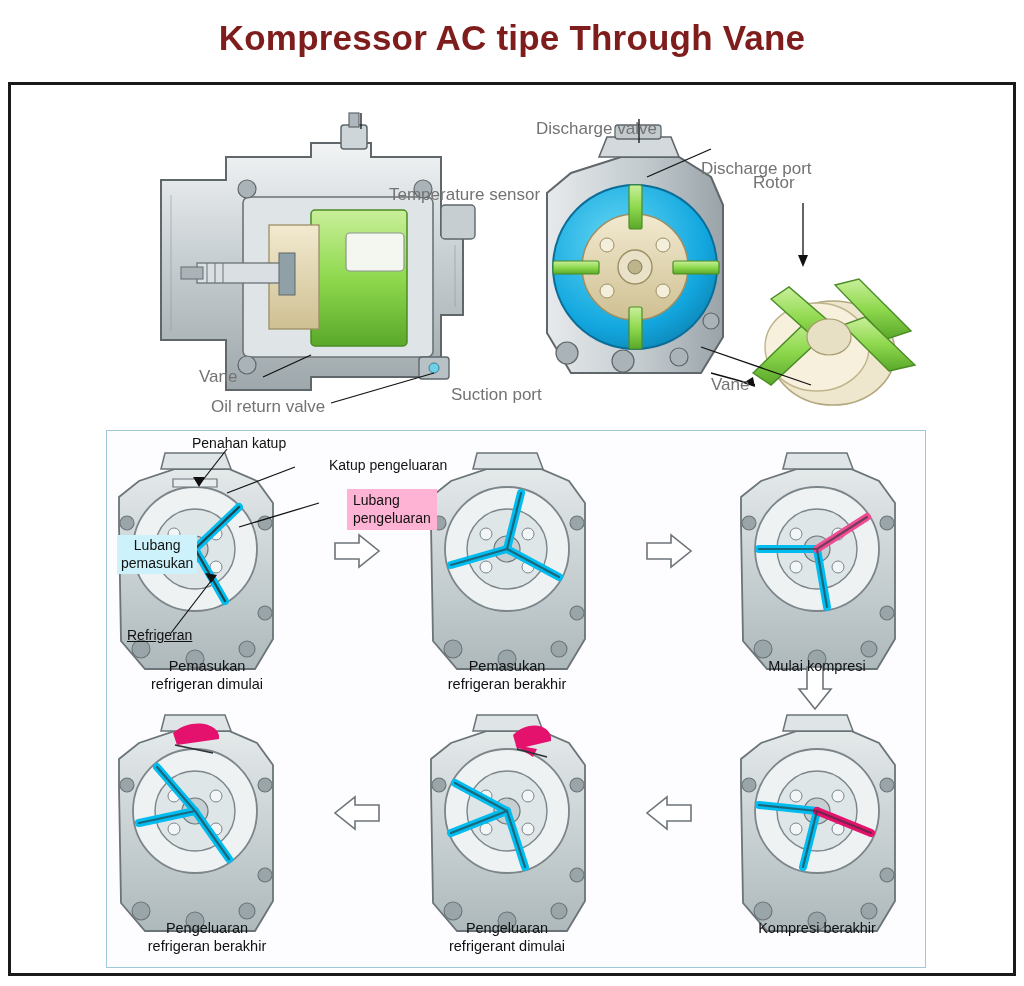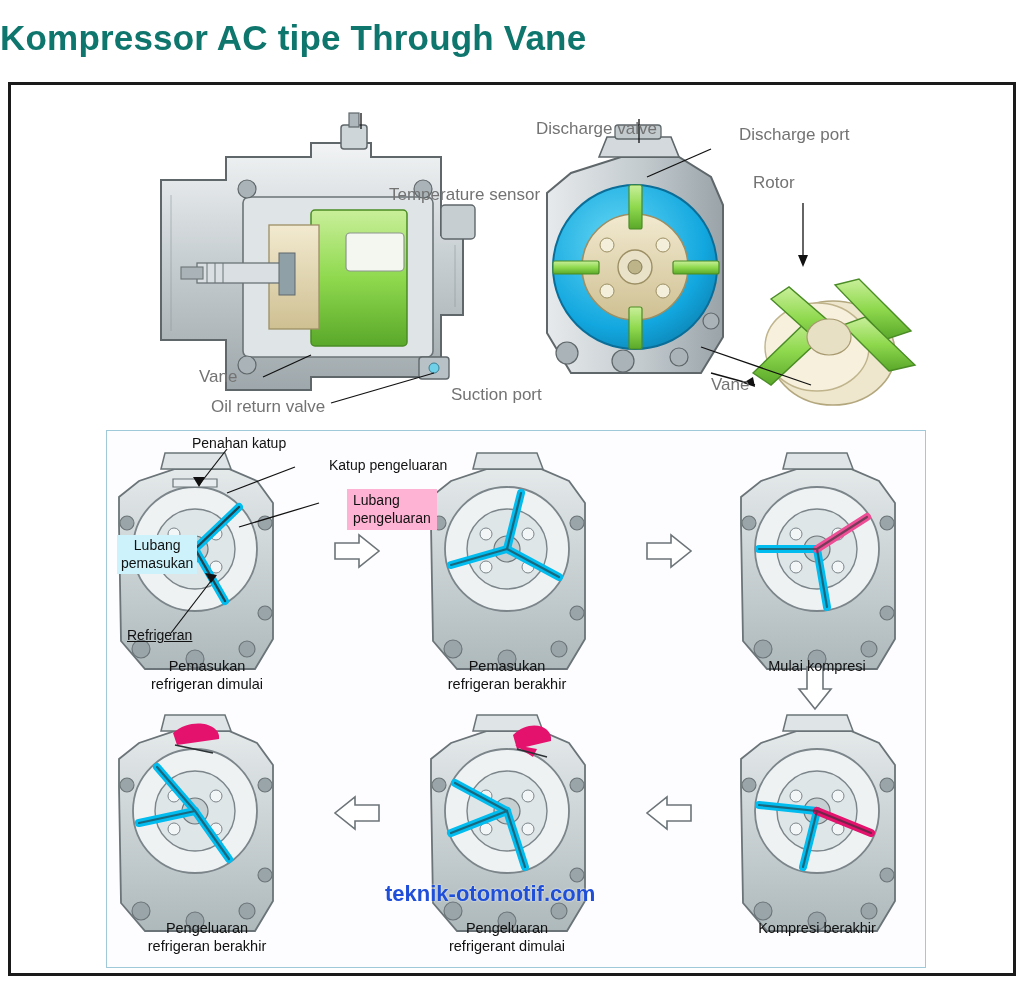--- a/index.html
+++ b/index.html
@@ -12,23 +12,24 @@
     height: 986px;
     font-family: "Liberation Sans", sans-serif;
     position: relative;
     overflow: hidden;
   }
   #page-title {
     position: absolute;
     top: 18px;
     left: 0;
     width: 1024px;
+    text-align: center;
     font-size: 35px;
     font-weight: bold;
-    color: #0f766e;
+    color: #7f1d1d;
     letter-spacing: 0.2px;
   }
   #figure-frame {
     position: absolute;
     left: 8px;
     top: 82px;
     width: 1008px;
     height: 894px;
     border: 3px solid #1a1a1a;
     background: #ffffff;
@@ -200,21 +201,21 @@
         <line x1="690" y1="262" x2="800" y2="300"></line>
       </g>
       <g fill="#111">
         <polygon points="792,182 787,170 797,170"></polygon>
         <polygon points="744,302 732,298 742,292"></polygon>
       </g>
     </svg>
 
     <div class="label top-label" style="left:330px;top:100px;margin-left:48px;">Temperature sensor</div>
     <div class="label top-label" style="left:525px;top:34px;">Discharge valve</div>
-    <div class="label top-label" style="left:690px;top:40px;margin-left:38px;">Discharge port</div>
+    <div class="label top-label" style="left:690px;top:74px;">Discharge port</div>
     <div class="label top-label" style="left:742px;top:88px;">Rotor</div>
     <div class="label top-label" style="left:188px;top:282px;">Vane</div>
     <div class="label top-label" style="left:200px;top:312px;">Oil return valve</div>
     <div class="label top-label" style="left:440px;top:300px;">Suction port</div>
     <div class="label top-label" style="left:700px;top:290px;">Vane</div>
   </div>
 
   <div id="cycle-panel">
 
     <svg width="818" height="536" viewBox="0 0 818 536">
@@ -397,16 +398,15 @@
 refrigeran dimulai</div>
     <div class="label cyc-caption" style="left:300px;top:226px;width:200px;">Pemasukan
 refrigeran berakhir</div>
     <div class="label cyc-caption" style="left:610px;top:226px;width:200px;text-align:center;">Mulai kompresi</div>
     <div class="label cyc-caption" style="left:0px;top:488px;width:200px;">Pengeluaran
 refrigeran berakhir</div>
     <div class="label cyc-caption" style="left:300px;top:488px;width:200px;">Pengeluaran
 refrigerant dimulai</div>
     <div class="label cyc-caption" style="left:610px;top:488px;width:200px;">Kompresi berakhir</div>
 
-    <div class="watermark" style="left:278px;top:450px;">teknik-otomotif.com</div>
   </div>
 
 </div>
 
 </body></html>

